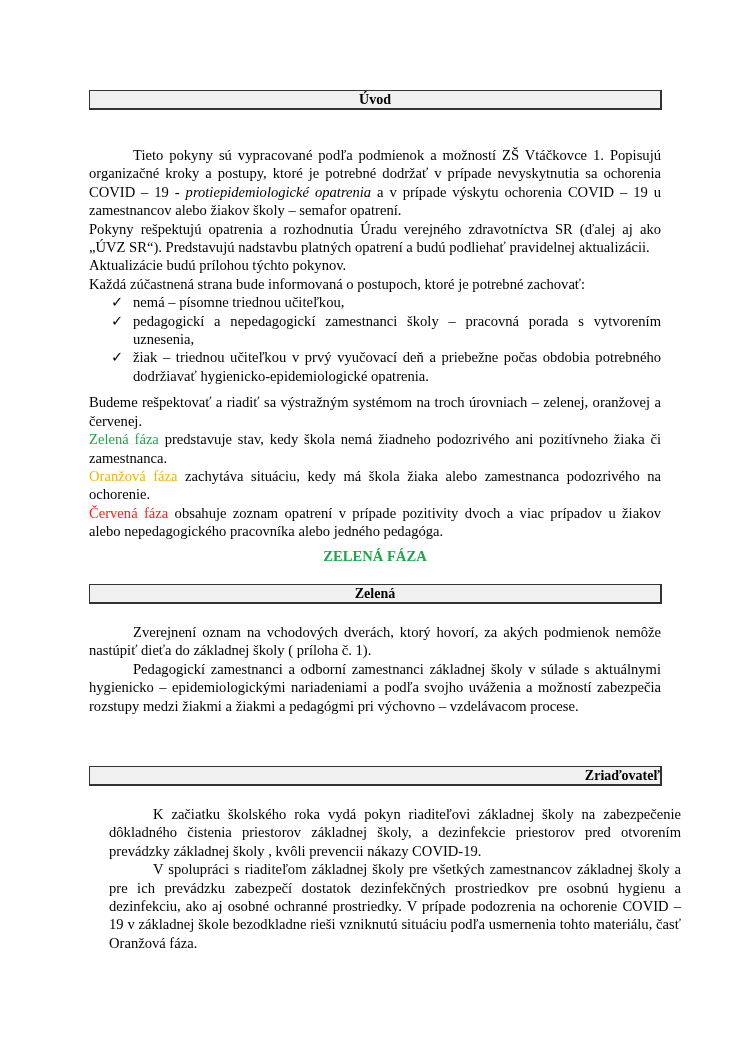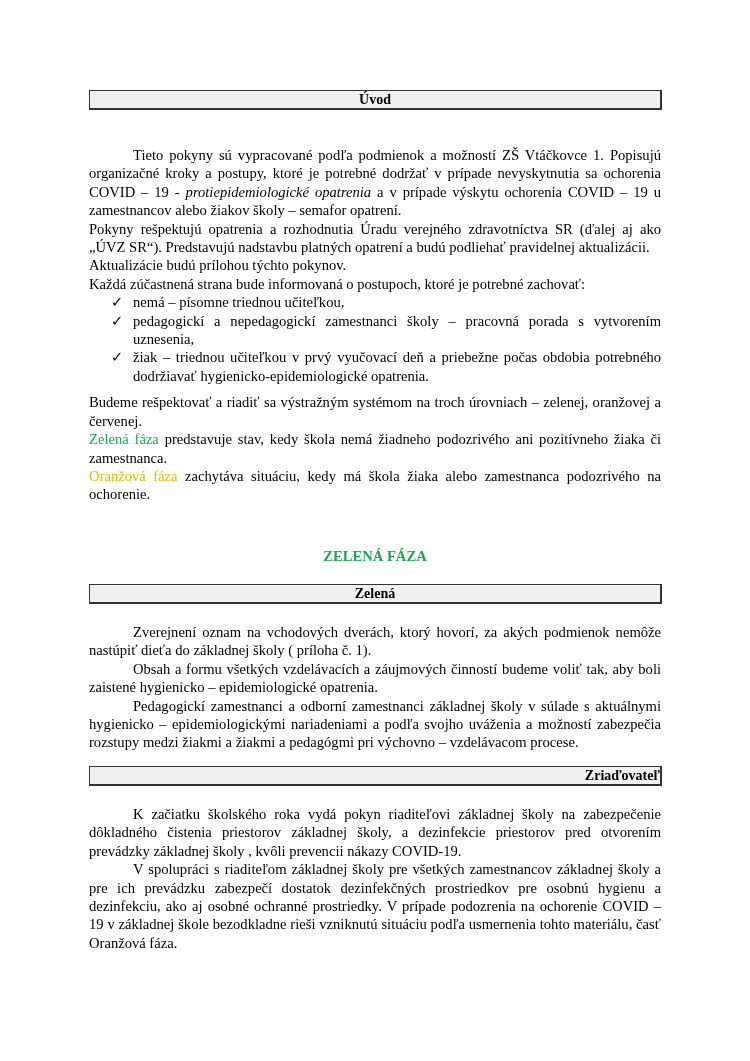--- a/index.html
+++ b/index.html
@@ -33,34 +33,34 @@
   <p>Aktualizácie budú prílohou týchto pokynov.</p>
   <p>Každá zúčastnená strana bude informovaná o postupoch, ktoré je potrebné zachovať:</p>
   <ul class="checks">
     <li><span class="ck">✓</span><span>nemá – písomne triednou učiteľkou,</span></li>
     <li><span class="ck">✓</span><span>pedagogickí a nepedagogickí zamestnanci školy – pracovná porada s vytvorením uznesenia,</span></li>
     <li><span class="ck">✓</span><span>žiak – triednou učiteľkou v prvý vyučovací deň a priebežne počas obdobia potrebného dodržiavať hygienicko-epidemiologické opatrenia.</span></li>
   </ul>
   <p style="margin-top:8px;">Budeme rešpektovať a riadiť sa výstražným systémom na troch úrovniach – zelenej, oranžovej a červenej.</p>
   <p><span class="green">Zelená fáza</span><span> predstavuje stav, kedy škola nemá žiadneho podozrivého ani pozitívneho žiaka či zamestnanca.</span></p>
   <p><span class="orange">Oranžová fáza</span><span> zachytáva situáciu, kedy má škola žiaka alebo zamestnanca podozrivého na ochorenie.</span></p>
+  <p><span class="red">Červená fáza</span><span> obsahuje zoznam opatrení v prípade pozitivity dvoch a viac prípadov u žiakov alebo nepedagogického pracovníka alebo jedného pedagóga.</span></p>
 </div>
 
 <div class="phase-title" style="top:548px;">ZELENÁ FÁZA</div>
 
 <div class="hbox" style="top:584px;">
   <span>Zelená</span>
 </div>
 
 <div class="block" style="top:623px;">
   <p class="indent">Zverejnení oznam na vchodových dverách, ktorý hovorí, za akých podmienok nemôže nastúpiť dieťa do základnej školy ( príloha č. 1).</p>
-  <p class="indent">Obsah a formu všetkých vzdelávacích a záujmových činností budeme voliť tak, aby boli zaistené hygienicko – epidemiologické opatrenia.</p>
   <p class="indent">Pedagogickí zamestnanci a odborní zamestnanci základnej školy v súlade s aktuálnymi hygienicko – epidemiologickými nariadeniami a podľa svojho uváženia a možností zabezpečia rozstupy medzi žiakmi a žiakmi a pedagógmi pri výchovno – vzdelávacom procese.</p>
 </div>
 
 <div class="hbox" style="top:766px;text-align:right;">
   <span>Zriaďovateľ</span>
 </div>
 
-<div class="block" style="top:805px;">
+<div class="block" style="top:805px;margin-left:20px;">
   <p class="indent">K začiatku školského roka vydá pokyn riaditeľovi základnej školy na zabezpečenie dôkladného čistenia priestorov základnej školy, a dezinfekcie priestorov pred otvorením prevádzky základnej školy , kvôli prevencii nákazy COVID-19.</p>
   <p class="indent">V spolupráci s riaditeľom základnej školy pre všetkých zamestnancov základnej školy a pre ich prevádzku zabezpečí dostatok dezinfekčných prostriedkov pre osobnú hygienu a dezinfekciu, ako aj osobné ochranné prostriedky. V prípade podozrenia na ochorenie COVID – 19 v základnej škole bezodkladne rieši vzniknutú situáciu podľa usmernenia tohto materiálu, časť Oranžová fáza.</p>
 </div>
 
 </body></html>

